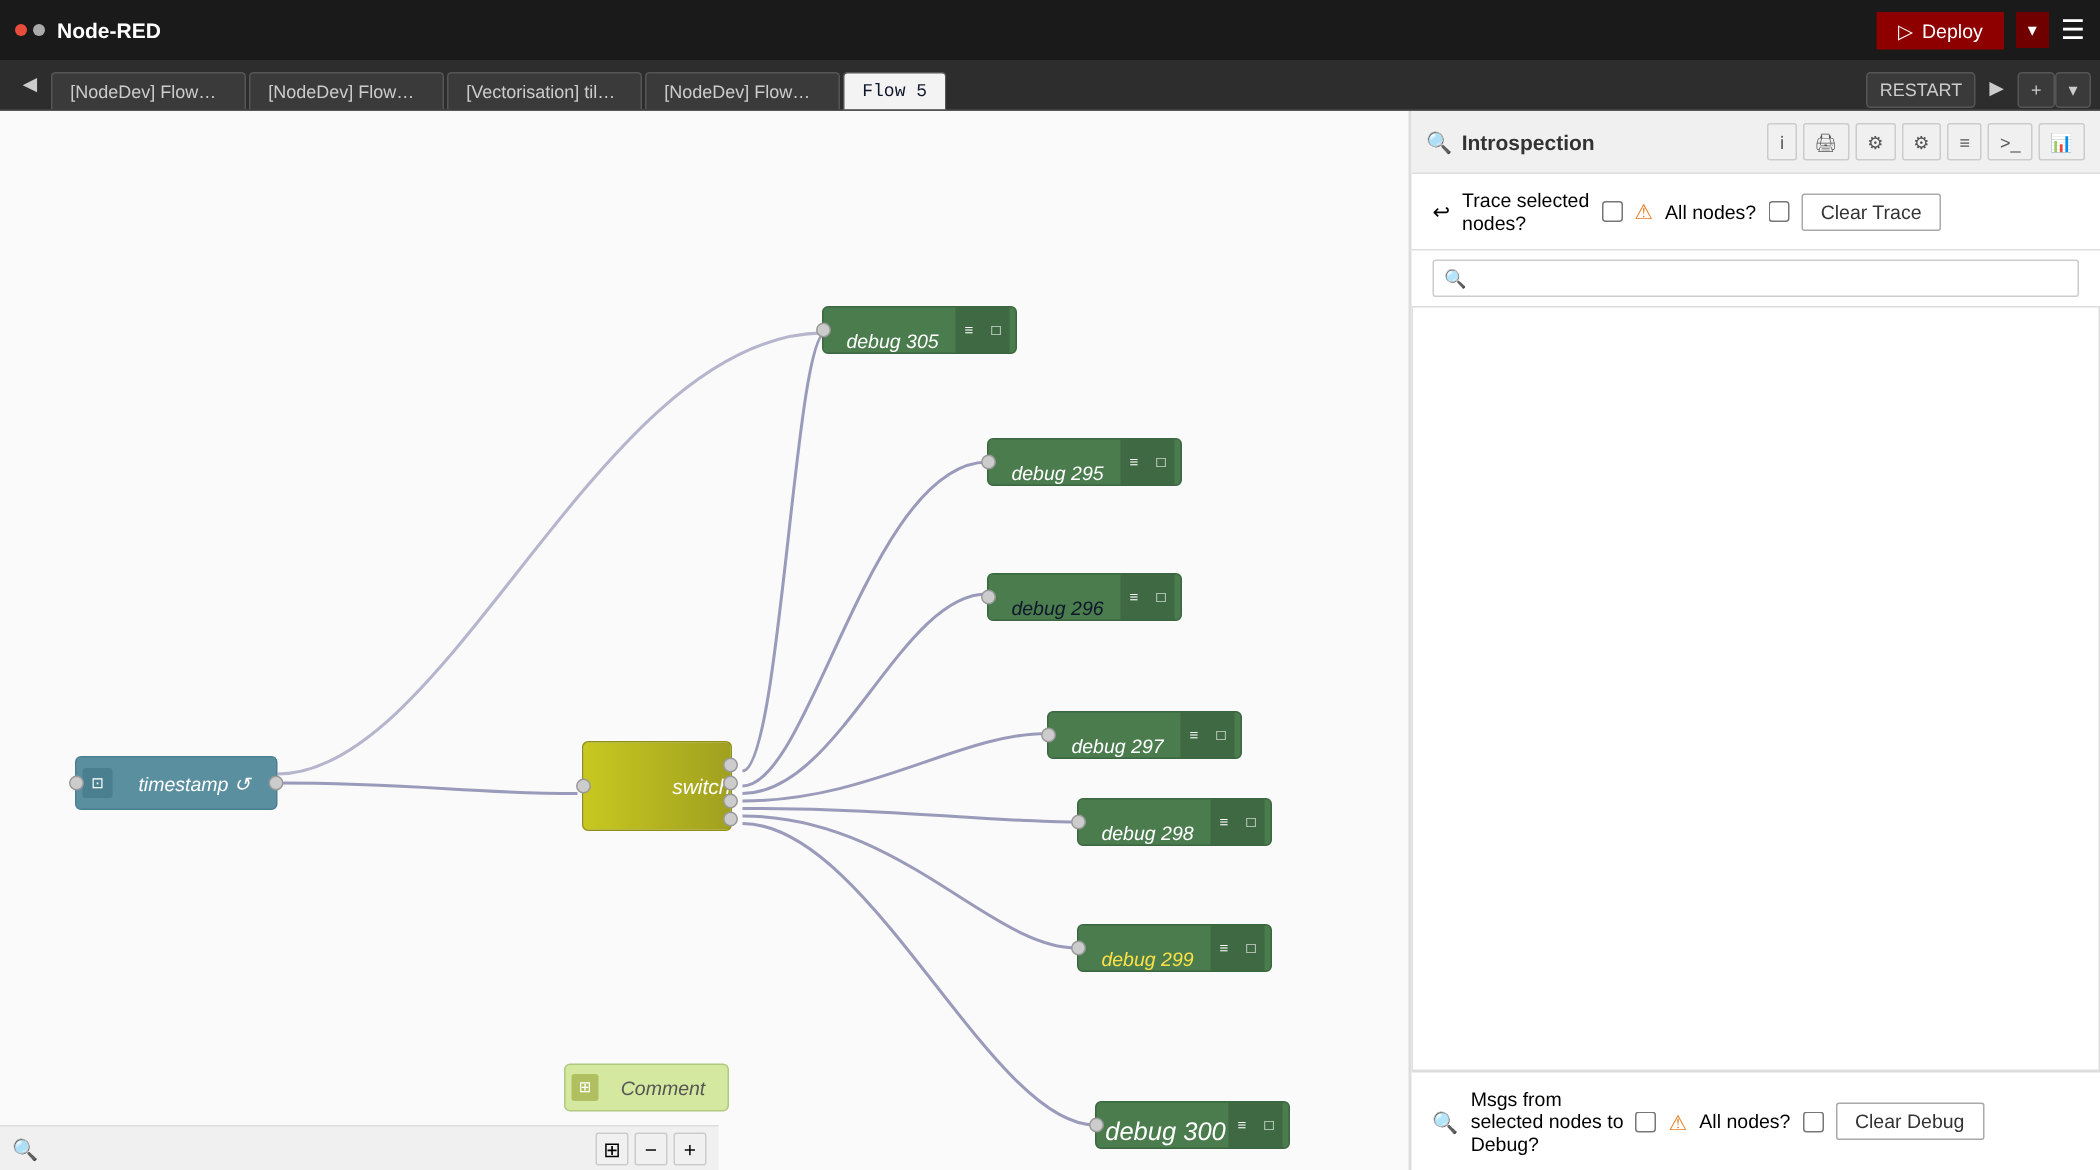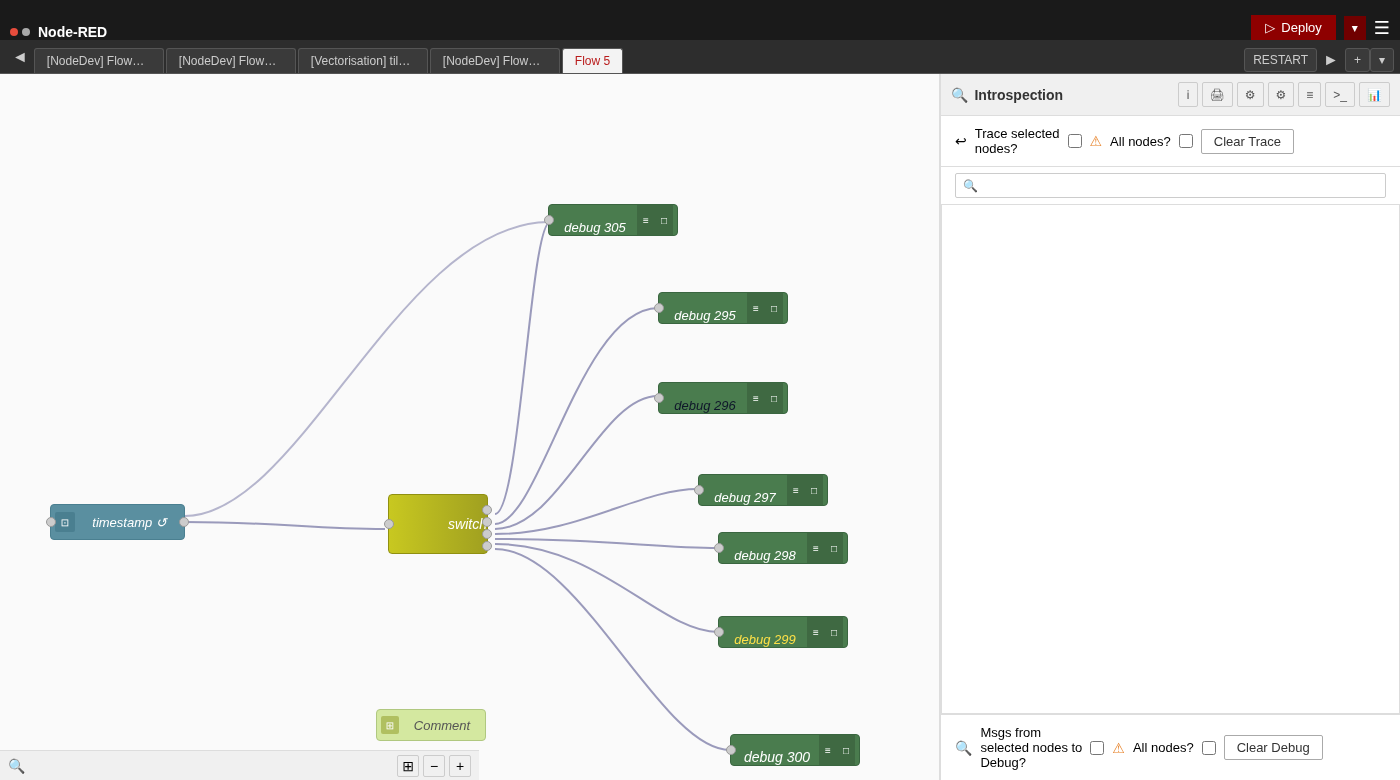--- a/index.html
+++ b/index.html
@@ -3,21 +3,21 @@
   <meta charset="utf-8">
   <style>
     * { box-sizing: border-box; margin: 0; padding: 0; }
     body { font-family: 'Segoe UI', Arial, sans-serif; background: #f3f3f3; width: 1400px; height: 780px; overflow: hidden; font-size: 13px; }
 
     
     #topbar {
       background: #1a1a1a;
       height: 40px;
       display: flex;
-      align-items: flex-end;
+      align-items: center;
       justify-content: space-between;
       padding: 0 10px;
       color: #fff;
     }
     #topbar-left { display: flex; align-items: center; gap: 8px; }
     #logo-icon { display: flex; align-items: center; gap: 4px; }
     .logo-dot { width: 8px; height: 8px; border-radius: 50%; }
     .logo-dot.red { background: #e74c3c; }
     .logo-dot.gray { background: #aaa; }
     #app-title { color: #fff; font-size: 14px; font-weight: 600; }
@@ -69,21 +69,22 @@
       white-space: nowrap;
       max-width: 130px;
       overflow: hidden;
       text-overflow: ellipsis;
       border: 1px solid #555;
       border-bottom: none;
       margin-right: 2px;
     }
     .tab.active {
       background: #f3f3f3;
-      color: #b91c1c;
+      color: #0f172a;
+      font-family: Liberation Mono, monospace;
     }
     .tab-nav-btn {
       background: transparent;
       border: none;
       color: #ccc;
       font-size: 16px;
       cursor: pointer;
       padding: 4px 6px;
       align-self: center;
     }
@@ -471,21 +472,21 @@
         <div class="node-port port-left"></div>
         <span style="flex:1;text-align:center;color:#fde047;font-style:italic;font-size:13px;">debug 299</span>
         <div class="node-btn">≡</div>
         <div class="node-btn">□</div>
       </div>
     </div>
 
     <div class="node debug-node" style="left:730px;top:660px;">
       <div class="debug-node-inner">
         <div class="node-port port-left"></div>
-        <span style="flex:1;text-align:center;color:#fff;font-style:italic;font-size:14px;">debug 300</span>
+        <span style="flex:1;text-align:center;color:#fff;font-style:italic;font-size:17px;">debug 300</span>
         <div class="node-btn">≡</div>
         <div class="node-btn">□</div>
       </div>
     </div>
 
     <div class="node comment-node" style="left:376px;top:635px;width:110px;height:32px;display:flex;align-items:center;">
       <span style="width:18px;height:18px;background:#b0c060;border-radius:2px;display:flex;align-items:center;justify-content:center;font-size:10px;color:#fff;margin-left:4px;">⊞</span>
       <span style="flex:1;text-align:center;font-style:italic;font-size:13px;color:#555;">Comment</span>
     </div>
 

